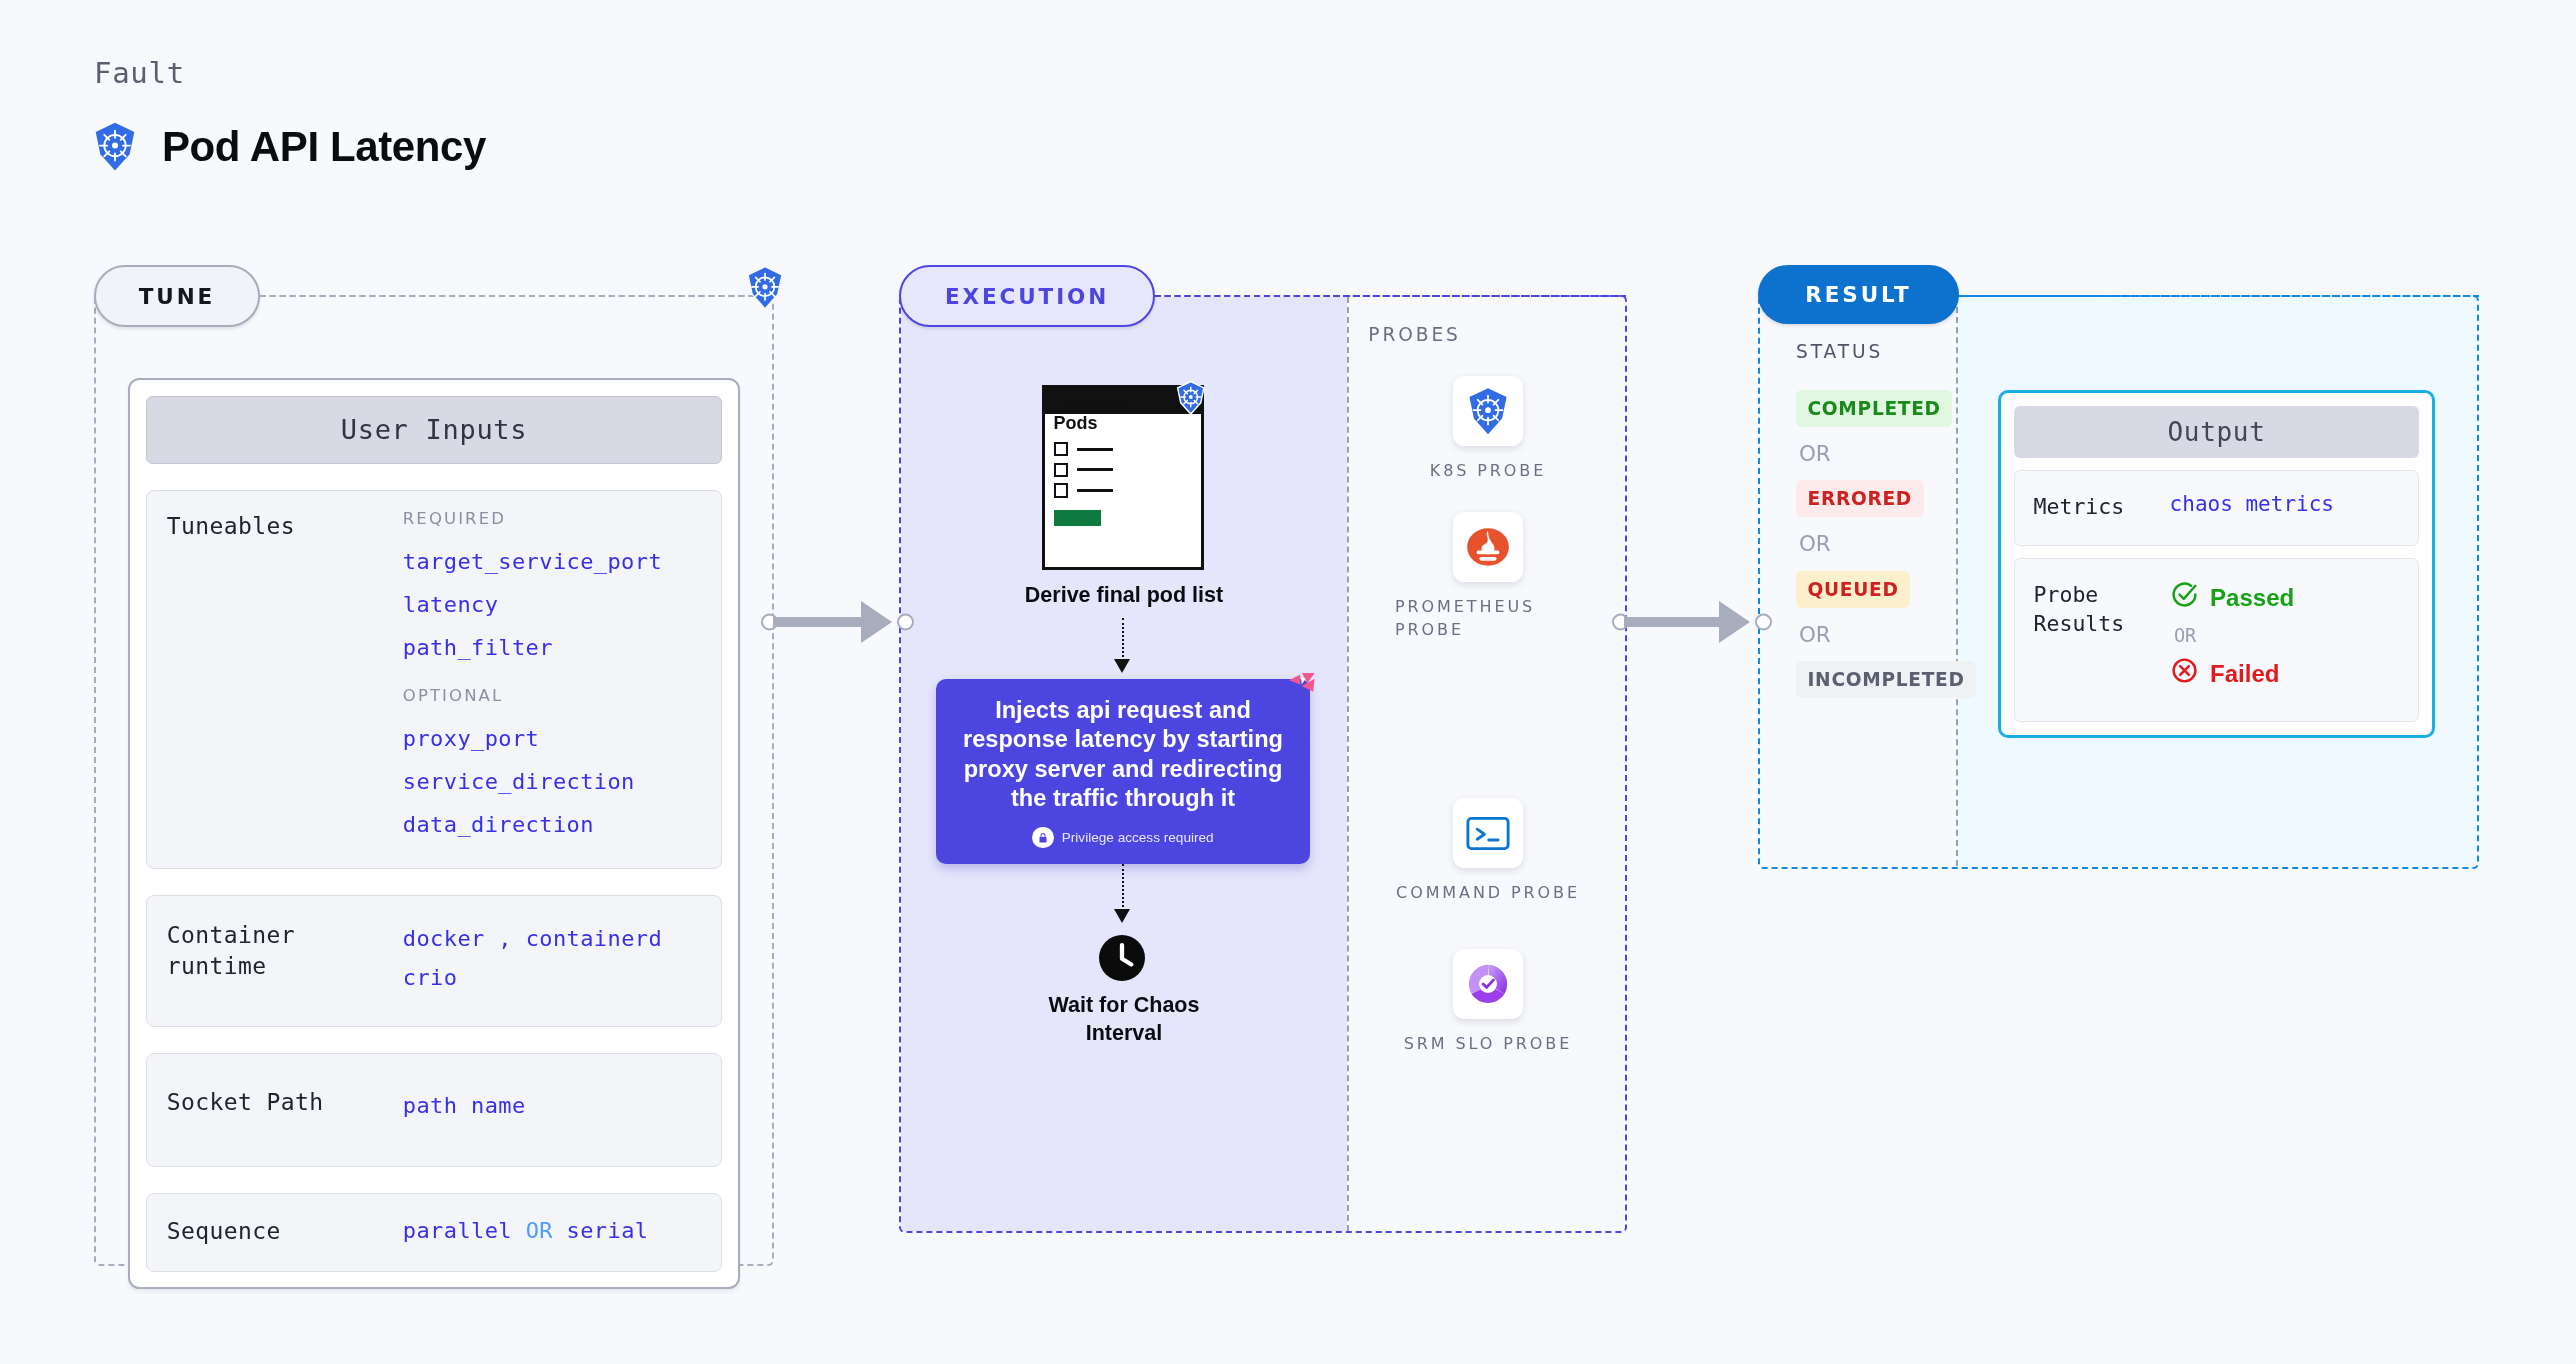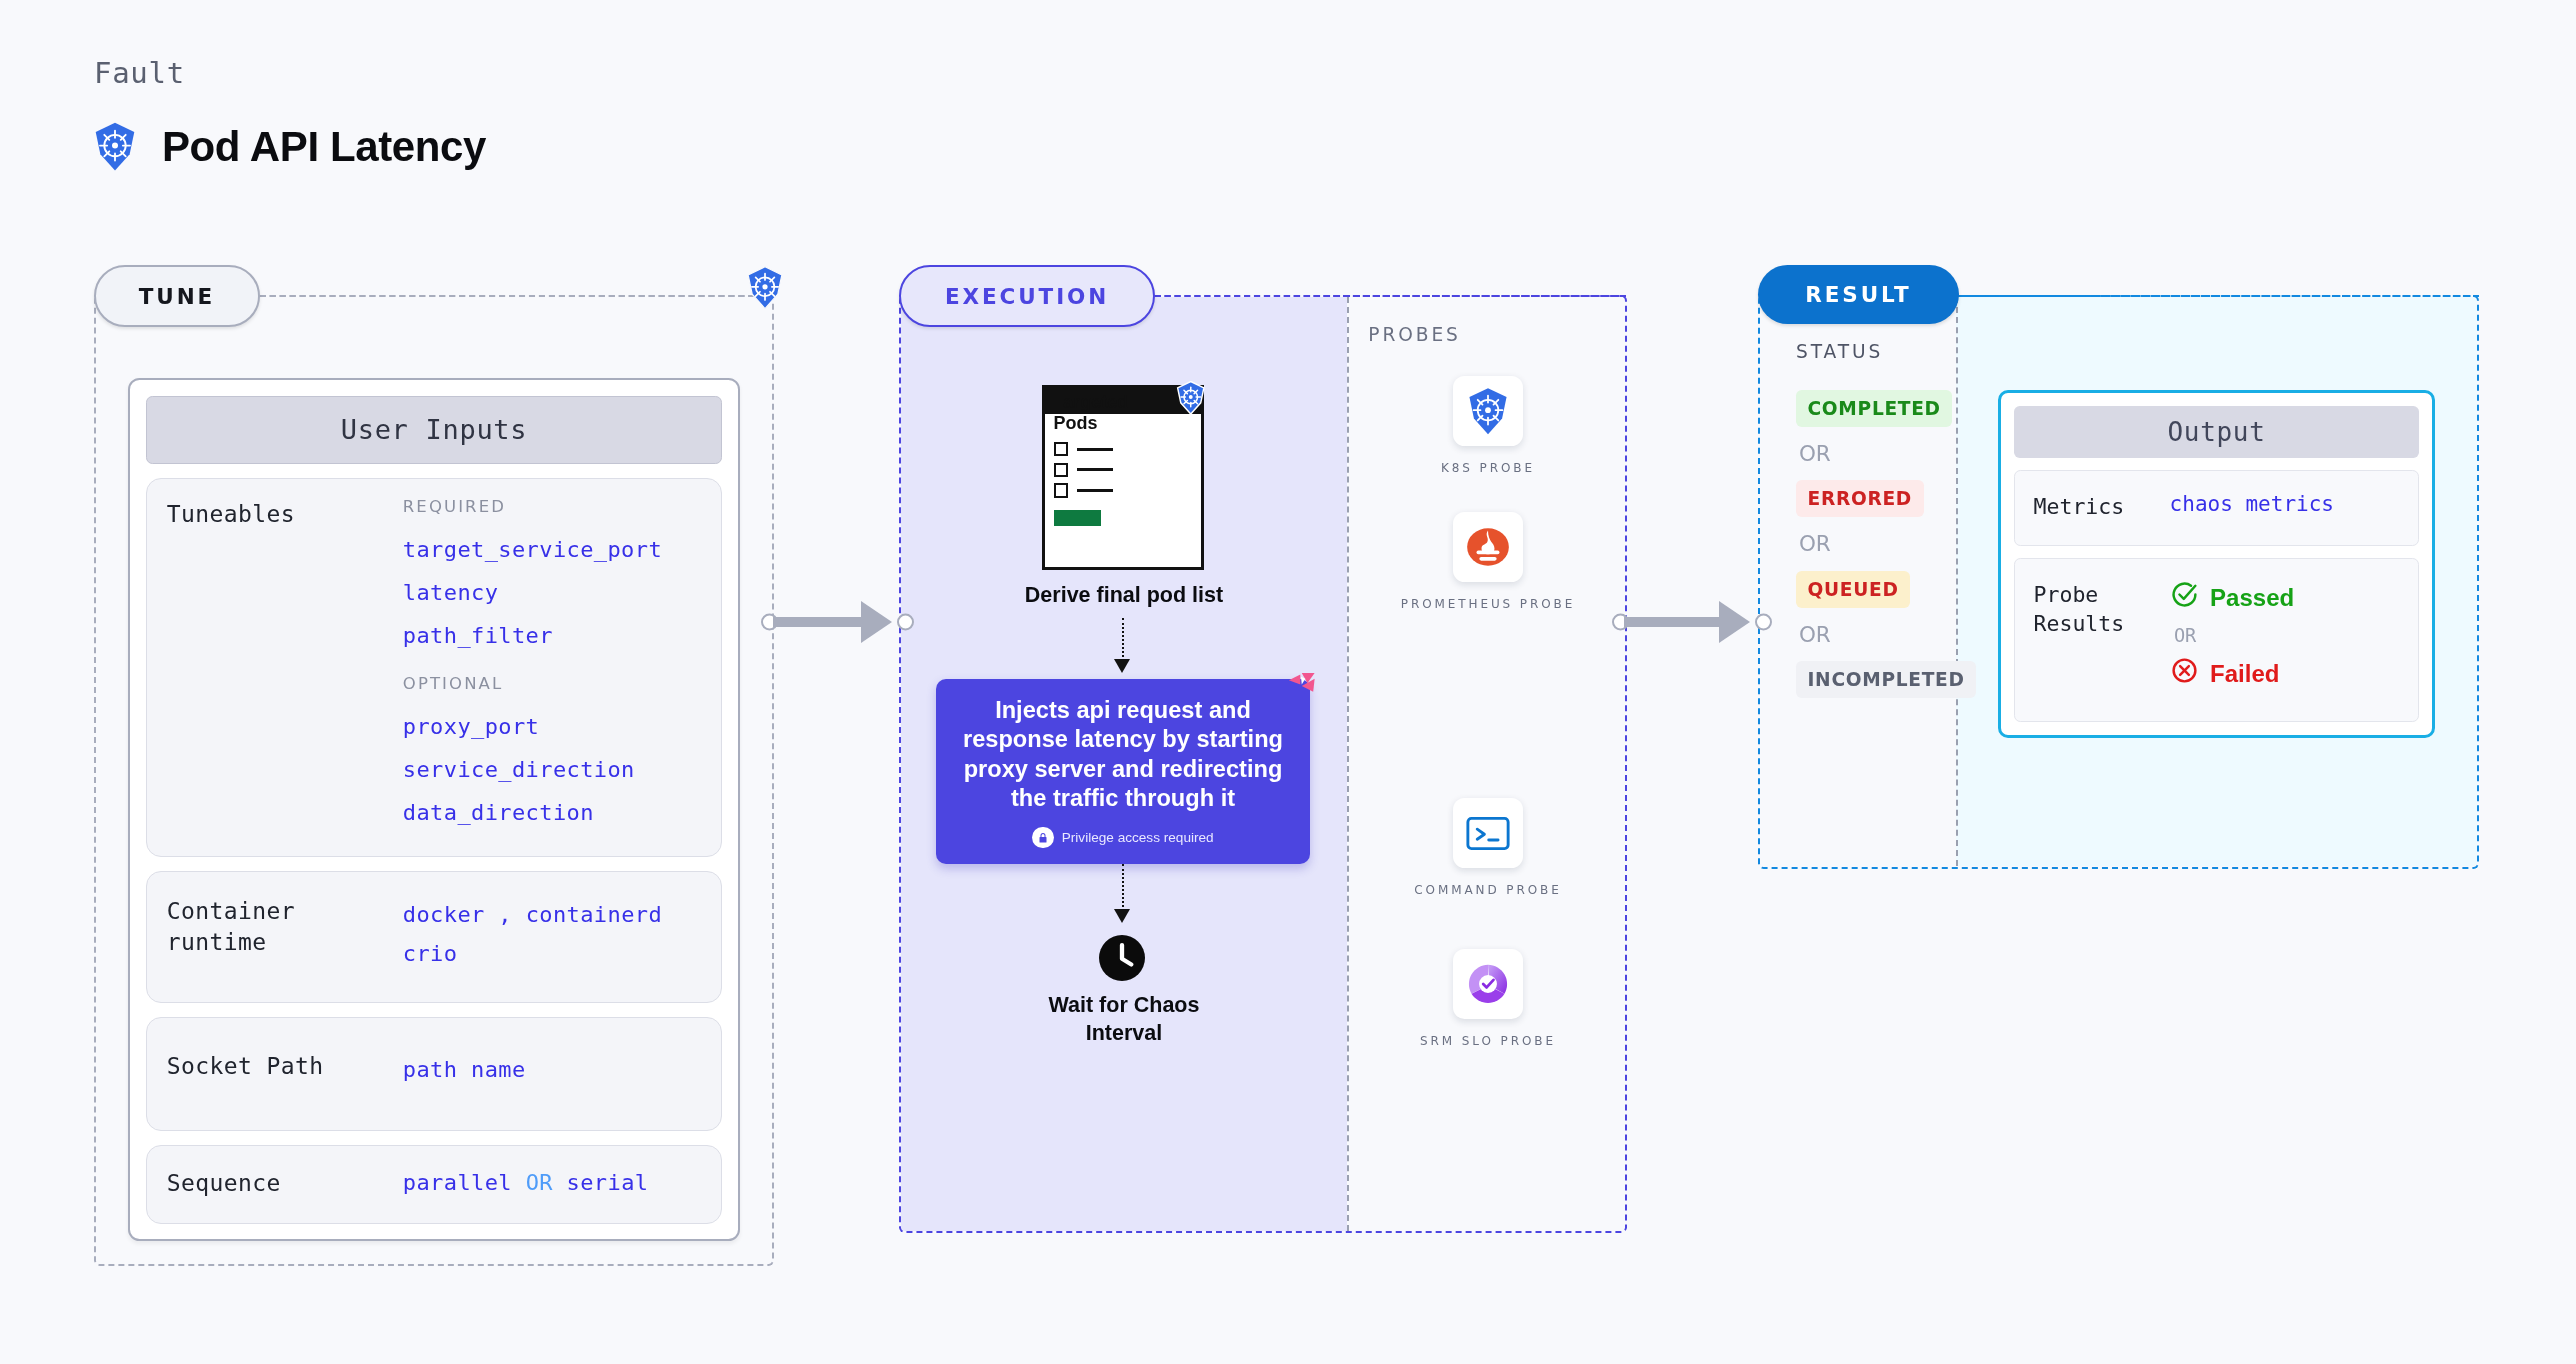--- a/index.html
+++ b/index.html
@@ -61,21 +61,21 @@
     left:128px;top:378px;width:612px;
     background:#ffffff;border:2.1px solid #a8adbd;border-radius:11.5px;
     padding:15.8px;z-index:6;box-shadow:0 2.9px 4.3px rgba(0,0,0,.06);
   }
   #ui-header{
     background:#d8d9e4;border:1.4px solid #c2c4d2;border-radius:6.4px;
     height:68px;display:flex;align-items:center;justify-content:center;
     font-size:27px;color:#303443;letter-spacing:0.7px;
   }
   .ui-block{
-    margin-top:14px;background:#f4f5f9;border:1.4px solid #dcdee7;border-radius:15px;
+    margin-top:26px;background:#f4f5f9;border:1.4px solid #dcdee7;border-radius:8px;
     padding:17px 20px;display:flex;
   }
   .ui-label{font-size:23px;color:#20242e;line-height:1.35;width:236px;flex:none;letter-spacing:0.4px;}
   .ui-values{flex:1;}
   .ui-sub{font-size:16.5px;color:#8b90a0;letter-spacing:2.1px;font-family:"DejaVu Sans",sans-serif;margin-bottom:13px;}
   .ui-sub.second{margin-top:15.8px;}
   .tok{font-size:22px;color:#3730e8;letter-spacing:0.4px;line-height:1.95;}
   .tok-row{font-size:22px;color:#3730e8;letter-spacing:0.4px;line-height:1.75;}
   .sep-comma{color:#3730e8;}
   .or-lite{color:#4f9cf9;}
@@ -131,21 +131,21 @@
   
   #probes-col{left:1349px;top:297px;width:278px;height:934px;z-index:8;}
   #probes-title{position:absolute;left:19.3px;top:26.5px;font-family:"DejaVu Sans",sans-serif;font-size:18.6px;letter-spacing:2.9px;color:#6a7082;}
   .probe{position:absolute;left:0;width:278px;display:flex;flex-direction:column;align-items:center;}
   .probe-tile{
     width:70px;height:70px;background:#ffffff;border-radius:11.5px;
     display:flex;align-items:center;justify-content:center;
     box-shadow:0 2.9px 7.2px rgba(20,30,60,.12);
   }
   .probe-label{
-    margin-top:14.3px;font-family:"DejaVu Sans",sans-serif;font-size:12px;letter-spacing:2.9px;
+    margin-top:14.3px;font-family:"DejaVu Sans",sans-serif;font-size:16px;letter-spacing:2.9px;
     color:#6a7082;line-height:1.4;max-width:186px;
   }
   #probe-0{top:79px;}
   #probe-1{top:215px;}
   #probe-2{top:367px;}
   #probe-3{top:501px;}
   #probe-4{top:652px;}
 
   
   #status-col{left:1760px;top:297px;width:196px;height:569px;z-index:8;}

